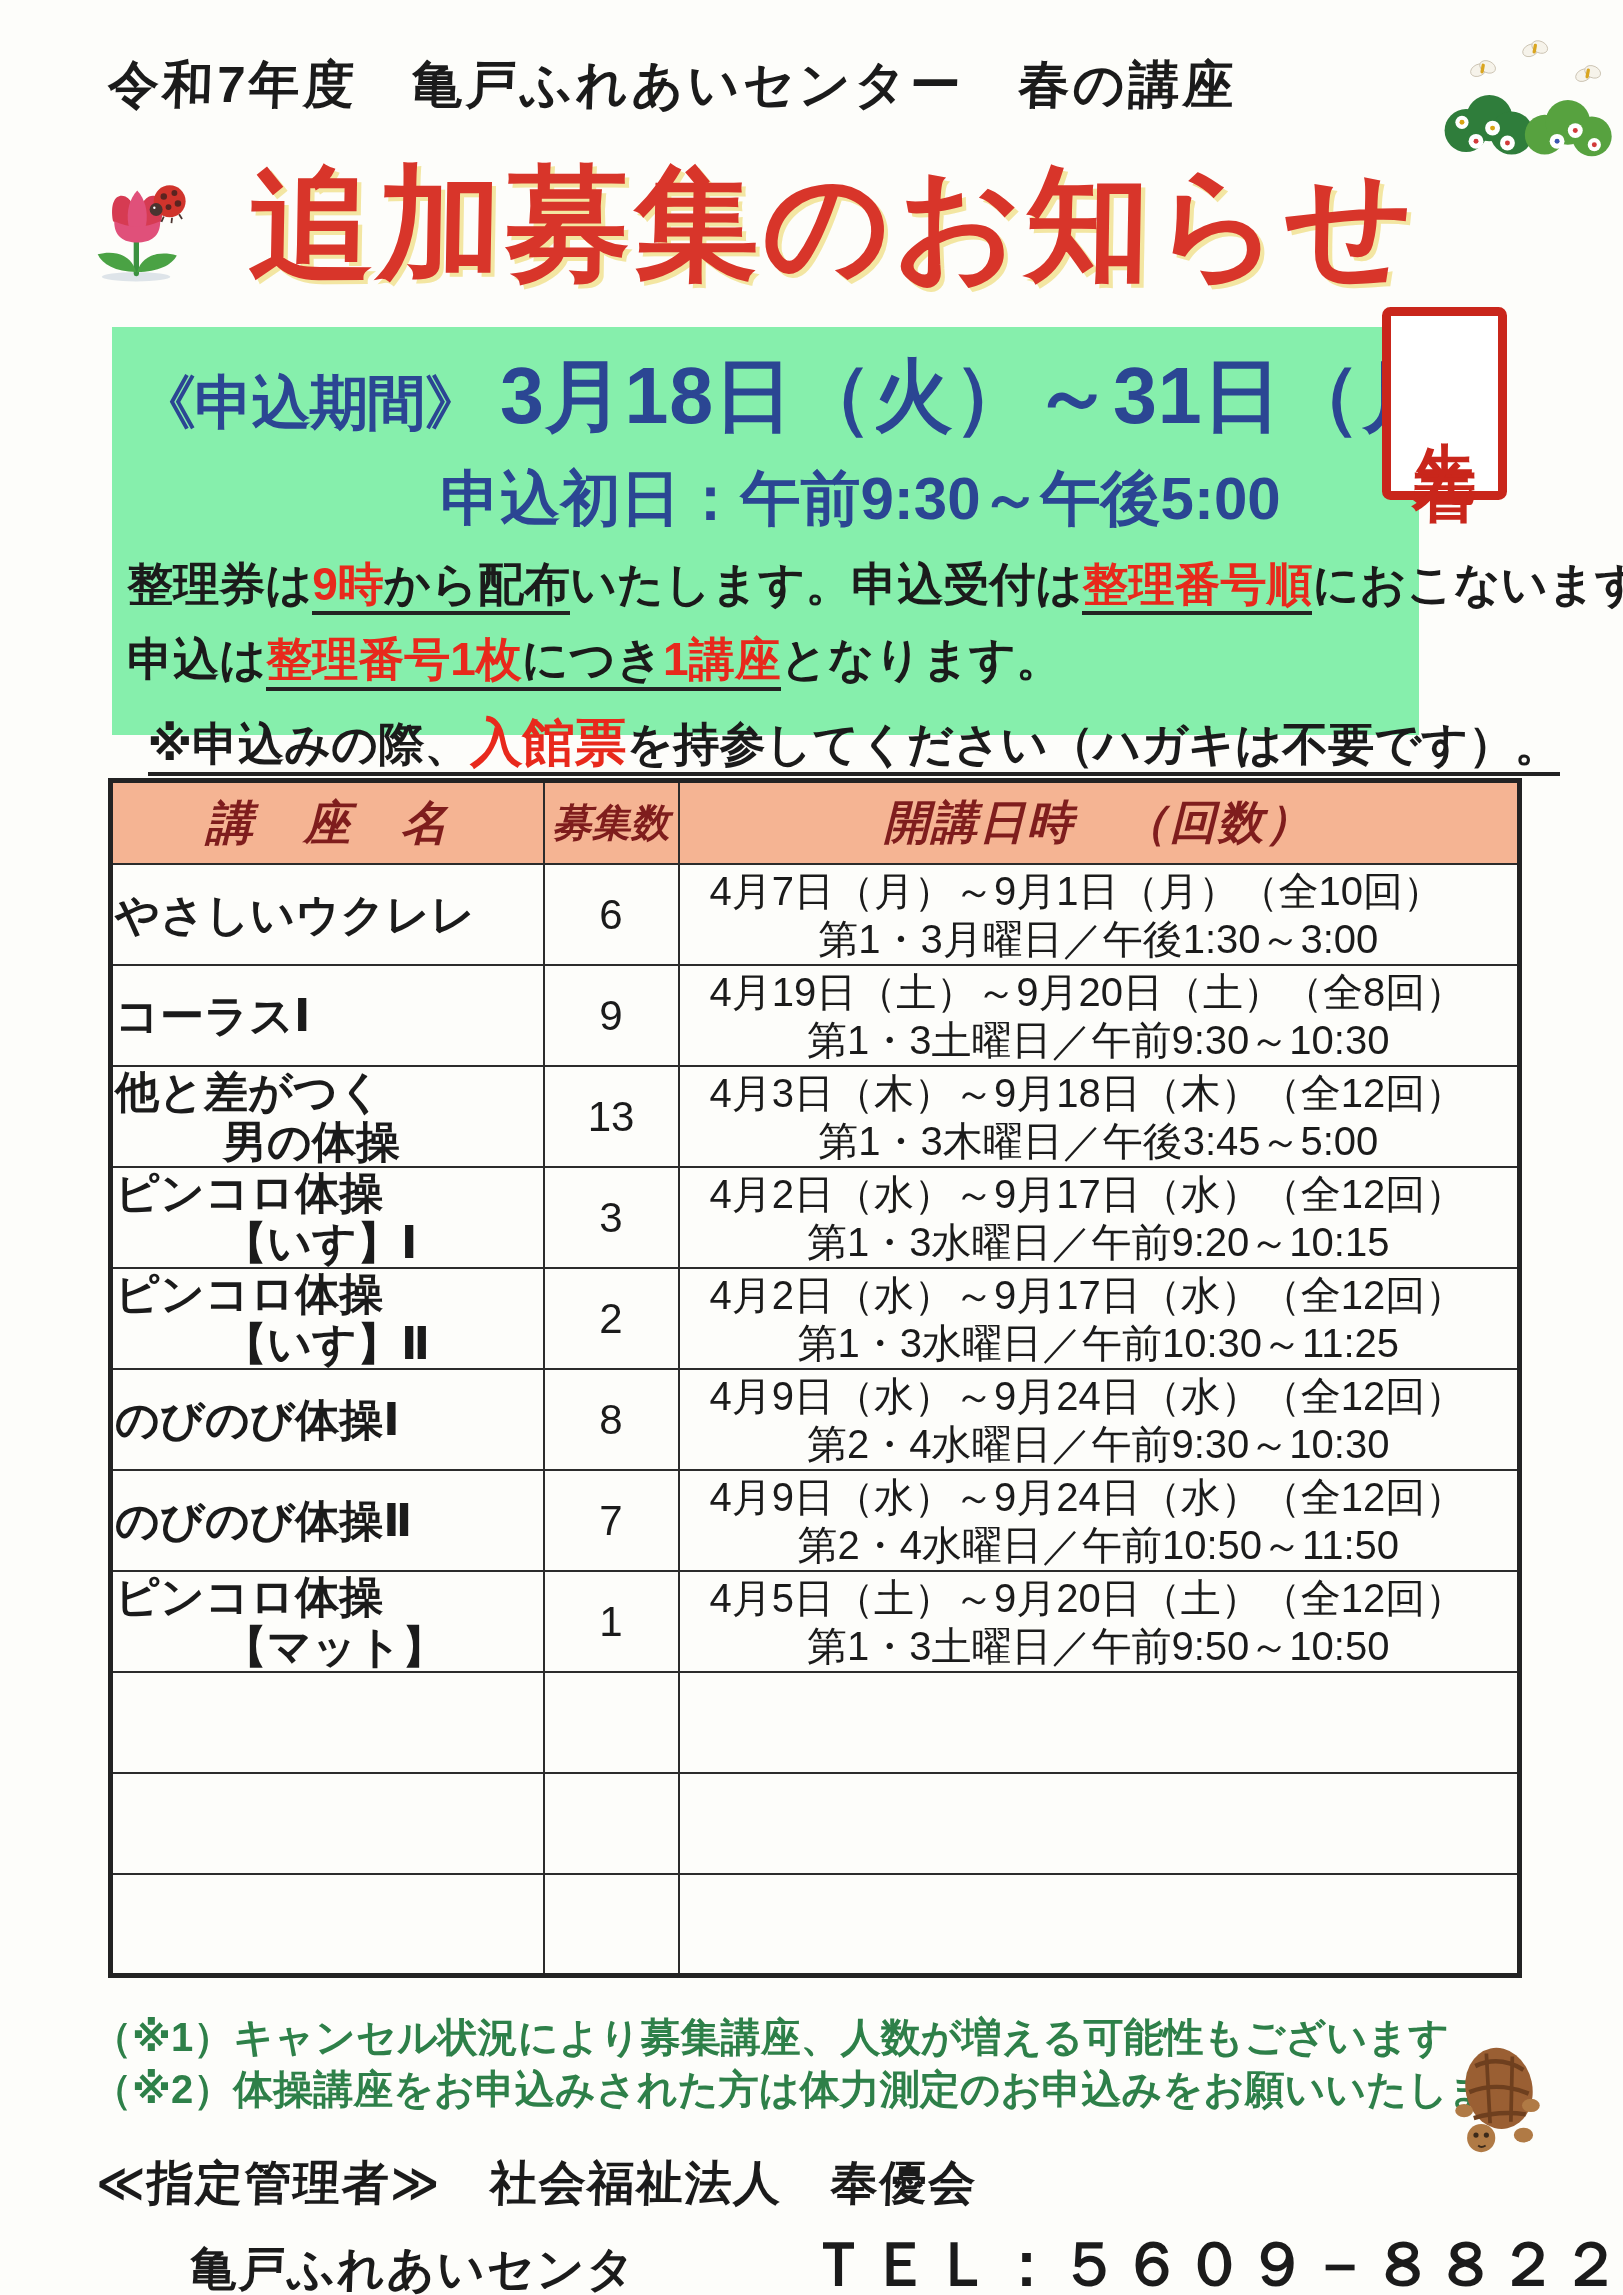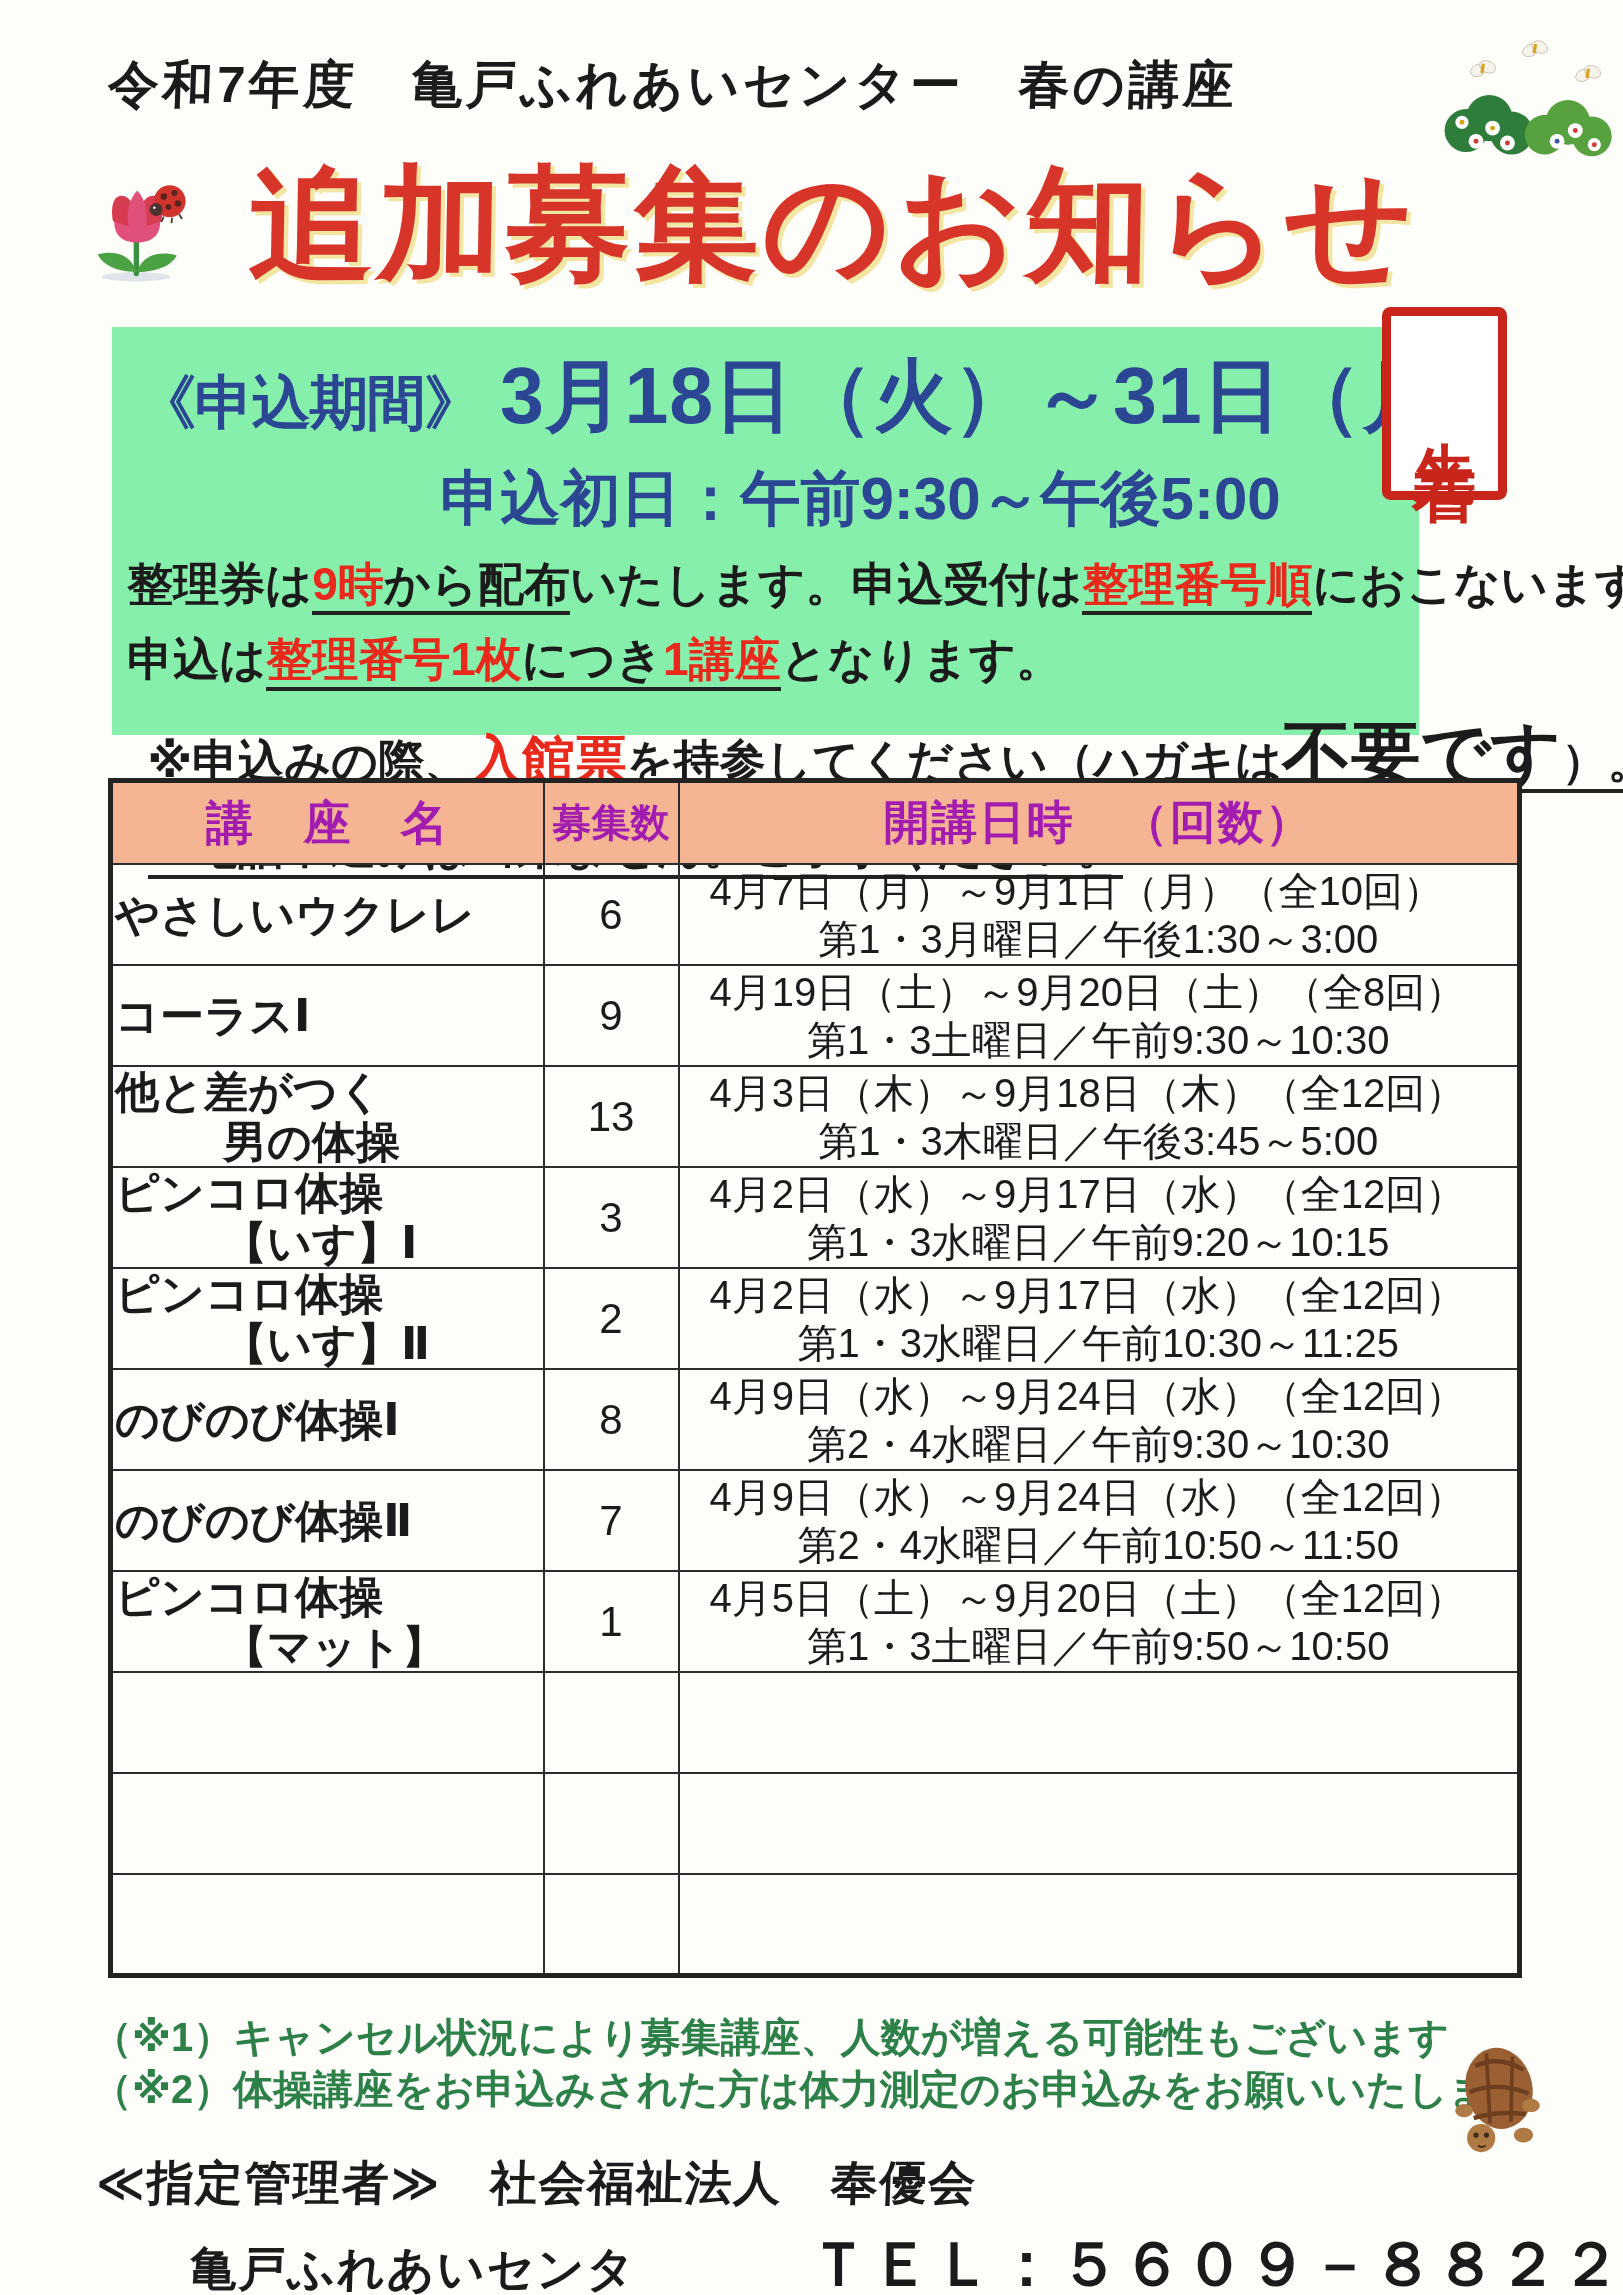--- a/index.html
+++ b/index.html
@@ -35,42 +35,42 @@
   .navy { color:#2b4693; }
   .red  { color:#e8291c; }
   .period-row { display:flex; align-items:baseline; margin-left:12px; white-space:nowrap; }
   .period-label { font-size:59px; font-weight:900; letter-spacing:-1.7px; }
   .period-dates { font-size:79px; font-weight:900; margin-left:18.6px; letter-spacing:0.8px; }
   .first-day   { font-size:60px; font-weight:700; margin-left:315px; margin-top:9px; white-space:nowrap; }
   .body-line   { font-size:46px; font-weight:900; margin-top:13.5px; margin-left:1.7px; white-space:nowrap; }
   .note-line   { margin-left:22px; margin-top:17px; }
   .u  { border-bottom:4.2px solid #232323; padding-bottom:1.7px; }
   .big-red { font-size:52px; }
-  .big-blk { font-size:69px; }
+  .big-blk { font-size:46px; }
 
   
   .badge {
     position:absolute; left:1382px; top:307px; width:125px; height:193px;
     background:#ffffff; border:9.3px solid #c9261b; border-radius:8.5px;
     box-sizing:border-box; display:flex; align-items:center; justify-content:center;
   }
   .badge-text {
     writing-mode:vertical-rl; text-orientation:upright;
     font-size:64px; font-weight:900; color:#c9261b; letter-spacing:13.5px; line-height:1;
   }
 
   
   .course-table {
     position:absolute; left:108px; top:778px;
     border-collapse:collapse; table-layout:fixed; width:1409px;
     border:5px solid #232323;
   }
   .course-table td, .course-table th { border:2.5px solid #2c2c2c; padding:0; vertical-align:middle; }
   .course-table th {
-    background:#f5b493; height:80px; font-weight:700; color:#a21caf;
+    background:#f5b493; height:80px; font-weight:700; color:#7f1d1d;font-style:italic;
   }
   .th-course  { font-size:47px; letter-spacing:1.7px; }
   .th-cap     { font-size:39px; }
   .th-sched   { font-size:46px; letter-spacing:1.7px; }
   .row-data  { height:101px; }
   .row-empty { height:101px; }
   .col-name  { width:433px; }
   .col-cap   { width:135px; }
   .col-sched { width:841px; }
   .nm1 { font-size:44px; font-weight:600; padding-left:2px; line-height:1.12; }

